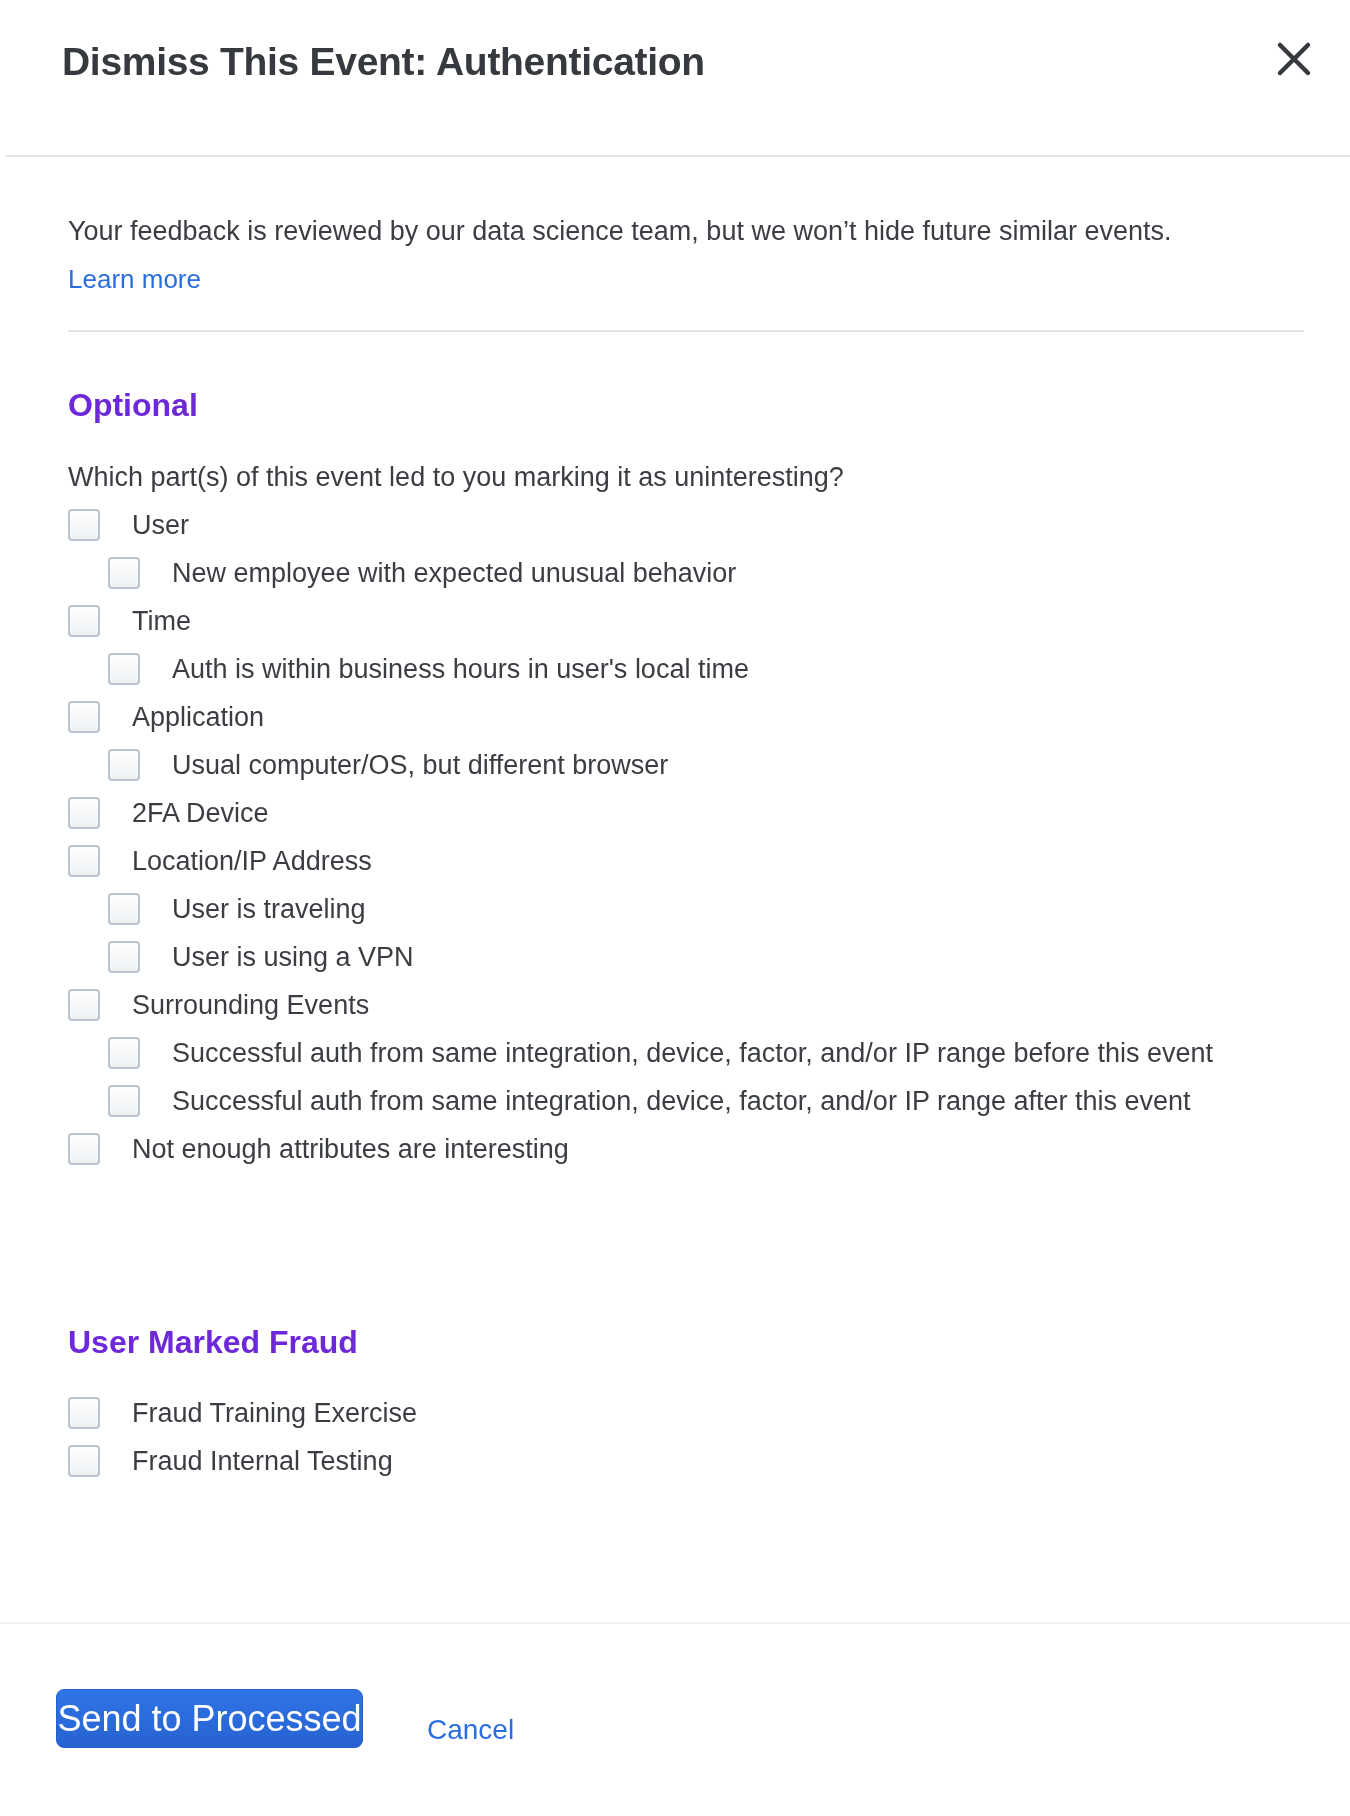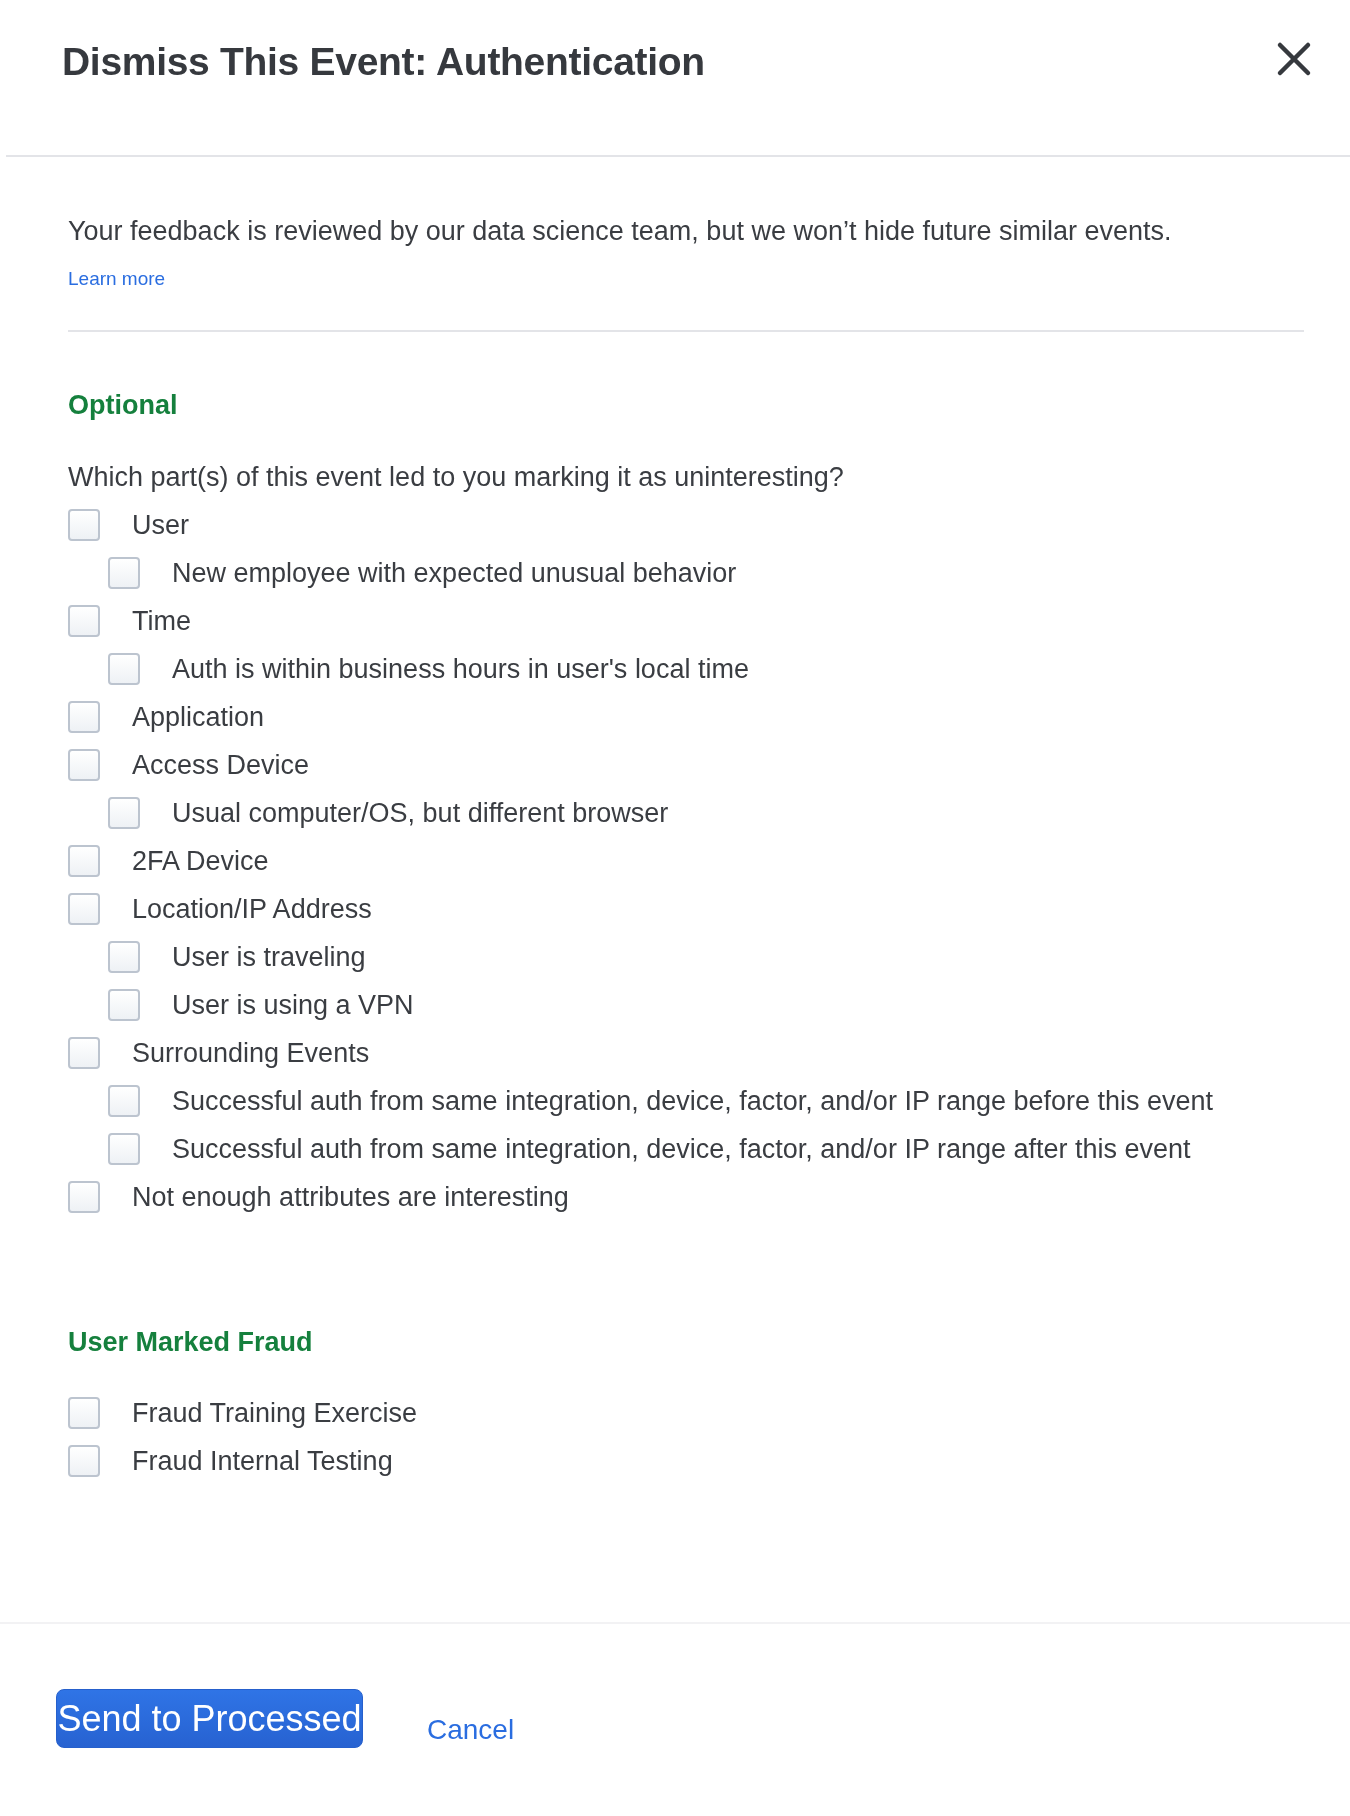--- a/index.html
+++ b/index.html
@@ -5,24 +5,24 @@
   * { box-sizing: border-box; margin: 0; padding: 0; }
   html, body { width: 1350px; height: 1816px; background: #ffffff; overflow: hidden; }
   body { font-family: "Liberation Sans", sans-serif; color: #3a3d42; position: relative; }
 
   .header { position: absolute; left: 6px; top: 0; width: 1350px; height: 157px; border-bottom: 2px solid #e3e4e8; }
   .title { position: absolute; left: 56px; top: 38px; font-size: 39px; font-weight: bold; color: #36393e; letter-spacing: -0.3px; line-height: 48px; }
   .close-btn { position: absolute; left: 1266px; top: 37px; width: 44px; height: 44px; cursor: pointer; }
   .close-btn svg { width: 44px; height: 44px; display: block; }
 
   .desc { position: absolute; left: 68px; top: 214px; font-size: 27px; line-height: 34px; color: #3a3d42; }
-  .learn-more { position: absolute; left: 68px; top: 262px; font-size: 19px; line-height: 34px; color: #2a6de0; text-decoration: none; cursor: pointer; }
+  .learn-more { position: absolute; left: 68px; top: 262px; font-size: 26px; line-height: 34px; color: #2a6de0; text-decoration: none; cursor: pointer; }
   .divider { position: absolute; left: 68px; top: 330px; width: 1236px; height: 2px; background: #e3e4e8; }
 
-  .section-title { position: absolute; left: 68px; font-size: 27px; font-weight: bold; line-height: 34px; color: #15803d; }
+  .section-title { position: absolute; left: 68px; font-size: 32px; font-weight: bold; line-height: 34px; color: #6d28d9; }
   .question { position: absolute; left: 68px; top: 460px; font-size: 27px; line-height: 34px; }
 
   .options { position: absolute; left: 68px; top: 509px; width: 1250px; }
   .fraud-options { position: absolute; left: 68px; top: 1397px; width: 1250px; }
   .opt { height: 48px; display: flex; align-items: flex-start; cursor: pointer; }
   .opt.child { padding-left: 40px; }
   .cb { width: 32px; height: 32px; border: 2px solid #bcc4cf; border-radius: 4px; background: linear-gradient(#ffffff, #eef1f5); flex: 0 0 32px; margin-top: 0; }
   .opt-label { font-size: 27px; line-height: 32px; margin-left: 32px; white-space: nowrap; color: #3a3d42; }
 
   .footer-divider { position: absolute; left: 0; top: 1622px; width: 1350px; height: 2px; background: #f2f2f4; }
@@ -61,24 +61,20 @@
       <span class="cb"></span>
       <span class="opt-label">Time</span>
     </label>
   <label class="opt child">
       <span class="cb"></span>
       <span class="opt-label">Auth is within business hours in user's local time</span>
     </label>
   <label class="opt">
       <span class="cb"></span>
       <span class="opt-label">Application</span>
-    </label>
-  <label class="opt">
-      <span class="cb"></span>
-      <span class="opt-label">Access Device</span>
     </label>
   <label class="opt child">
       <span class="cb"></span>
       <span class="opt-label">Usual computer/OS, but different browser</span>
     </label>
   <label class="opt">
       <span class="cb"></span>
       <span class="opt-label">2FA Device</span>
     </label>
   <label class="opt">

